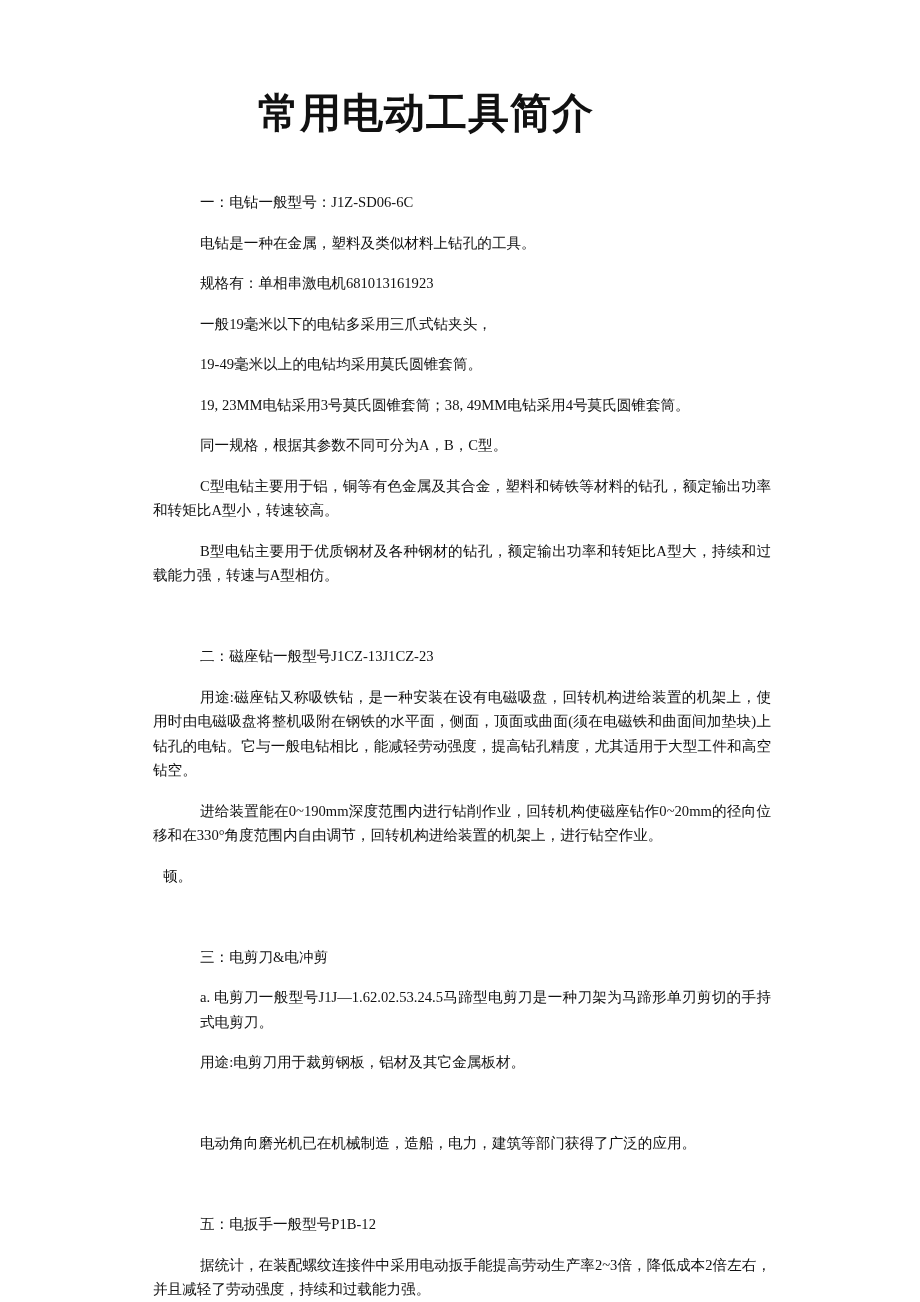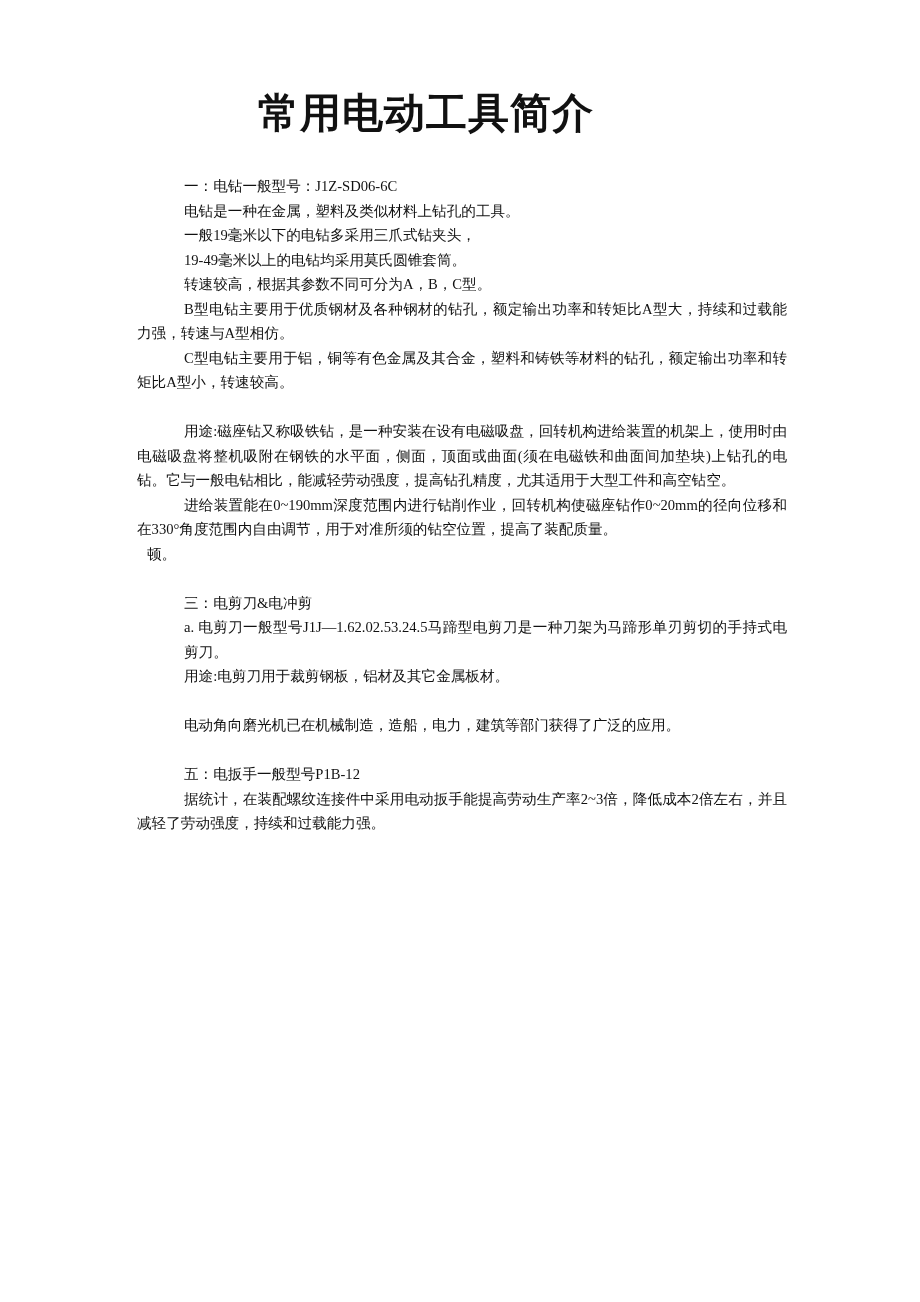--- a/index.html
+++ b/index.html
@@ -4,49 +4,52 @@
 <style>
   html, body { margin: 0; padding: 0; background: #ffffff; }
   body { width: 920px; height: 1302px; position: relative; overflow: hidden;
          font-family: "Liberation Serif", "DejaVu Serif", serif; color: #111111; }
   .page { position: absolute; left: 0; top: 0; width: 920px; height: 1090px; }
   .title { position: absolute; left: 258px; top: 88px; font-size: 41px; font-weight: bold;
            letter-spacing: 1px; line-height: 50px; margin: 0;
            font-family: "DejaVu Sans", "Liberation Sans", sans-serif; }
   .body { position: absolute; left: 137px; top: 174px; width: 650px; font-size: 14.6px;
           line-height: 24.5px; }
-  .p { margin: 0; text-indent: 47px; text-align: justify; }
+  .p { margin: 16px; text-indent: 47px; text-align: justify; }
   .p.noindent { text-indent: 0; }
   .p.hang { padding-left: 47px; text-indent: 0; }
   .gap { height: 24.5px; }
   .lastline-indent { padding-left: 10px; }
 </style>
 </head>
 <body>
 
 <div class="page">
   <h1 class="title">常用电动工具简介</h1>
 
   <div class="body">
 
     <section>
       <p class="p">一：电钻一般型号：J1Z-SD06-6C</p>
       <p class="p">电钻是一种在金属，塑料及类似材料上钻孔的工具。</p>
+      <p class="p">规格有：单相串激电机681013161923</p>
       <p class="p">一般19毫米以下的电钻多采用三爪式钻夹头，</p>
       <p class="p">19-49毫米以上的电钻均采用莫氏圆锥套筒。</p>
-      <p class="p">转速较高，根据其参数不同可分为A，B，C型。</p>
+      <p class="p">19, 23MM电钻采用3号莫氏圆锥套筒；38, 49MM电钻采用4号莫氏圆锥套筒。</p>
+      <p class="p">同一规格，根据其参数不同可分为A，B，C型。</p>
+      <p class="p">C型电钻主要用于铝，铜等有色金属及其合金，塑料和铸铁等材料的钻孔，额定输出功率和转矩比A型小，转速较高。</p>
       <p class="p">B型电钻主要用于优质钢材及各种钢材的钻孔，额定输出功率和转矩比A型大，持续和过载能力强，转速与A型相仿。</p>
-      <p class="p">C型电钻主要用于铝，铜等有色金属及其合金，塑料和铸铁等材料的钻孔，额定输出功率和转矩比A型小，转速较高。</p>
     </section>
 
     <div class="gap"></div>
 
     <section>
+      <p class="p">二：磁座钻一般型号J1CZ-13J1CZ-23</p>
       <p class="p">用途:磁座钻又称吸铁钻，是一种安装在设有电磁吸盘，回转机构进给装置的机架上，使用时由电磁吸盘将整机吸附在钢铁的水平面，侧面，顶面或曲面(须在电磁铁和曲面间加垫块)上钻孔的电钻。它与一般电钻相比，能减轻劳动强度，提高钻孔精度，尤其适用于大型工件和高空钻空。</p>
-      <p class="p">进给装置能在0~190mm深度范围内进行钻削作业，回转机构使磁座钻作0~20mm的径向位移和在330°角度范围内自由调节，用于对准所须的钻空位置，提高了装配质量。</p>
+      <p class="p">进给装置能在0~190mm深度范围内进行钻削作业，回转机构使磁座钻作0~20mm的径向位移和在330°角度范围内自由调节，回转机构进给装置的机架上，进行钻空作业。</p>
       <p class="p noindent lastline-indent">顿。</p>
     </section>
 
     <div class="gap"></div>
 
     <section>
       <p class="p">三：电剪刀&amp;电冲剪</p>
       <p class="p hang">a.  电剪刀一般型号J1J—1.62.02.53.24.5马蹄型电剪刀是一种刀架为马蹄形单刃剪切的手持式电剪刀。</p>
       <p class="p">用途:电剪刀用于裁剪钢板，铝材及其它金属板材。</p>
     </section>

